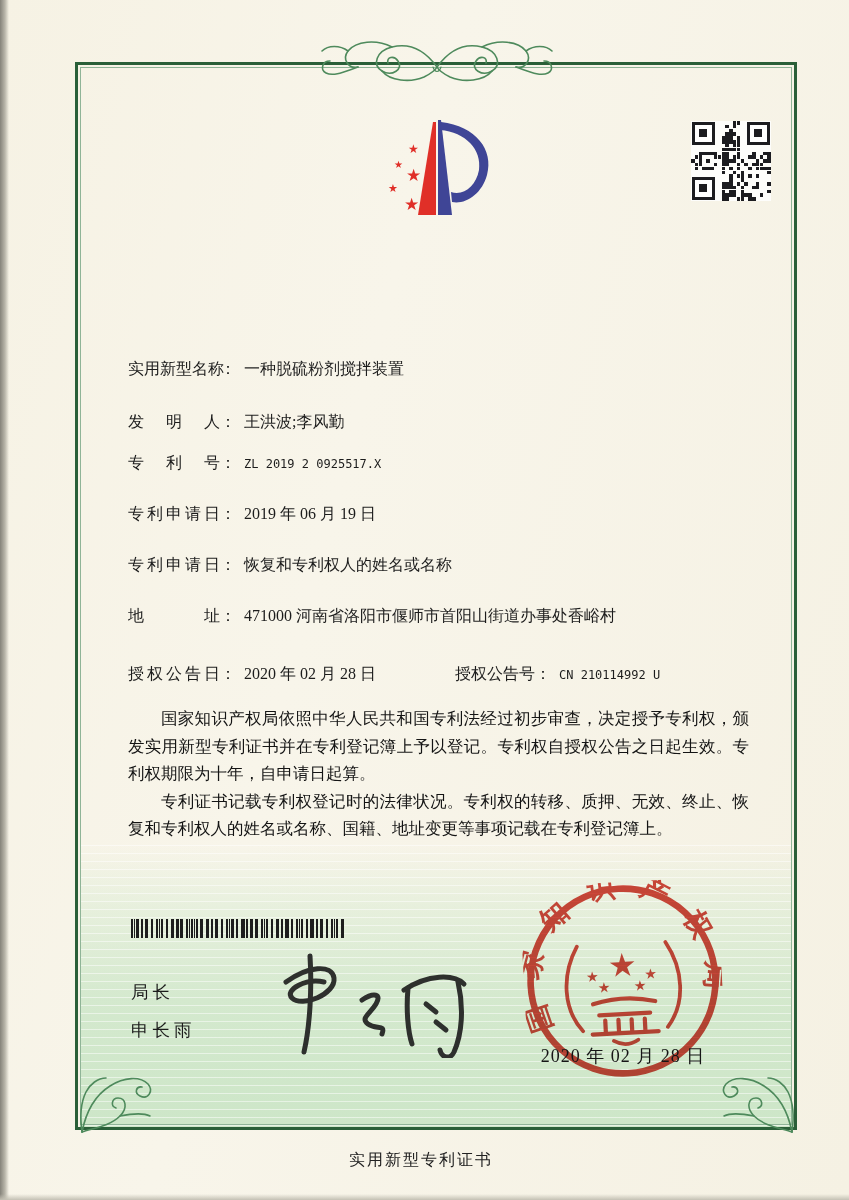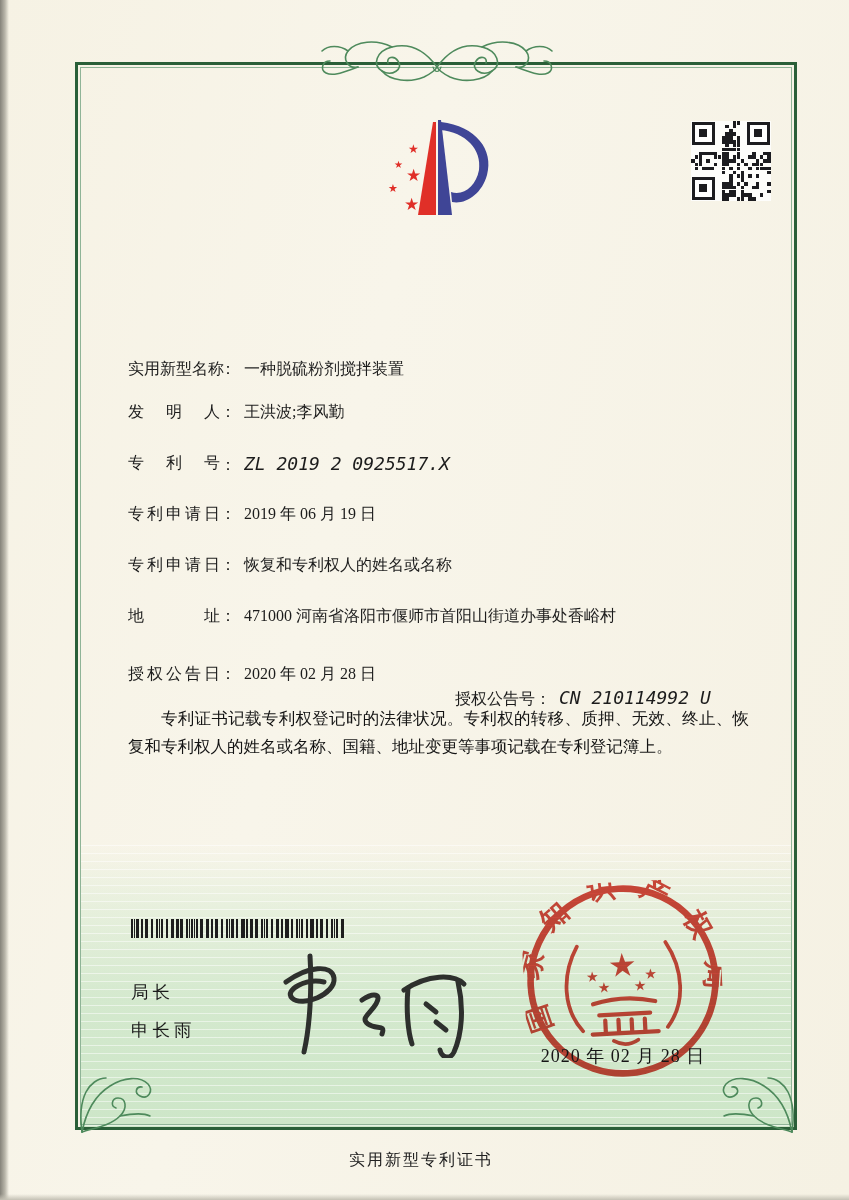--- a/index.html
+++ b/index.html
@@ -36,22 +36,22 @@
   .qr .f-tl { left:1px; top:1px; } .qr .f-tr { right:1px; top:1px; } .qr .f-bl { left:1px; bottom:1px; }
 
   .title { position:absolute; left:75px; top:250px; width:722px; text-align:center;
     font-size:38px; font-weight:600; letter-spacing:9px; color:#111; }
 
   .fields { position:absolute; left:128px; top:351px; width:620px; }
   .field-row { position:absolute; left:0; font-size:16px; white-space:nowrap; }
   .f-label { display:inline-block; width:92px; text-align:justify; text-align-last:justify; vertical-align:top; }
   .f-colon { display:inline-block; margin-right:8px; }
   .f-value {}
-  .v-mono { font-family:"DejaVu Sans Mono","Liberation Mono",monospace; font-size:18px;font-style:italic; }
-  .field-pair2 { position:absolute; left:327px; top:0; white-space:nowrap;margin-top:23px; }
+  .v-mono { font-family:"DejaVu Sans Mono","Liberation Mono",monospace; font-size:12px; }
+  .field-pair2 { position:absolute; left:327px; top:0; white-space:nowrap; }
 
   .paras { position:absolute; left:128px; top:705px; width:621px; font-size:16.5px; line-height:27.5px;
     text-align:justify; color:#141414; }
   .paras p { text-indent:2em; }
 
   .barcode { position:absolute; left:131px; top:919px; width:214px; height:19px;
     background-image:
       repeating-linear-gradient(90deg,#1d1d1d 0 2px,transparent 2px 5px),
       repeating-linear-gradient(90deg,#1d1d1d 0 1px,transparent 1px 7px),
       repeating-linear-gradient(90deg,transparent 0 3px,#1d1d1d 3px 4px,transparent 4px 11px);
@@ -256,21 +256,21 @@
       <i style="left: 49.5px; top: 76.2px;"></i>
       <i style="left: 57.1px; top: 76.2px;"></i>
       <i style="left: 61px; top: 76.2px;"></i>
     </div>
 
 
   <div class="fields">
     <div class="field-row" style="top:8px">
       <span class="f-label">实用新型名称</span><span class="f-colon">：</span><span class="f-value">一种脱硫粉剂搅拌装置</span>
     </div>
-    <div class="field-row" style="top:51px">
+    <div class="field-row" style="top:61px">
       <span class="f-label">发明人</span><span class="f-colon">：</span><span class="f-value">王洪波;李风勤</span>
     </div>
     <div class="field-row" style="top:102px">
       <span class="f-label">专利号</span><span class="f-colon">：</span><span class="f-value v-mono">ZL 2019 2 0925517.X</span>
     </div>
     <div class="field-row" style="top:153px">
       <span class="f-label">专利申请日</span><span class="f-colon">：</span><span class="f-value">2019 年 06 月 19 日</span>
     </div>
     <div class="field-row" style="top:204px">
       <span class="f-label">专利申请日</span><span class="f-colon">：</span><span class="f-value">恢复和专利权人的姓名或名称</span>
@@ -280,20 +280,21 @@
     </div>
     <div class="field-row" style="top:313px">
       <span class="f-label">授权公告日</span><span class="f-colon">：</span><span class="f-value">2020 年 02 月 28 日</span>
       <span class="field-pair2">
         <span>授权公告号</span><span class="f-colon">：</span><span class="v-mono">CN 210114992 U</span>
       </span>
     </div>
   </div>
 
   <div class="paras">
+    <p>国家知识产权局依照中华人民共和国专利法经过初步审查，决定授予专利权，颁发实用新型专利证书并在专利登记簿上予以登记。专利权自授权公告之日起生效。专利权期限为十年，自申请日起算。</p>
     <p>专利证书记载专利权登记时的法律状况。专利权的转移、质押、无效、终止、恢复和专利权人的姓名或名称、国籍、地址变更等事项记载在专利登记簿上。</p>
   </div>
 
   <div class="barcode"></div>
 
   <div class="director-title">局长</div>
   <div class="director-name">申长雨</div>
 
   <svg class="signature" width="210" height="110" viewBox="0 0 210 110">
     <g fill="none" stroke="#1c1c1c" stroke-width="5" stroke-linecap="round" opacity="0.9">

